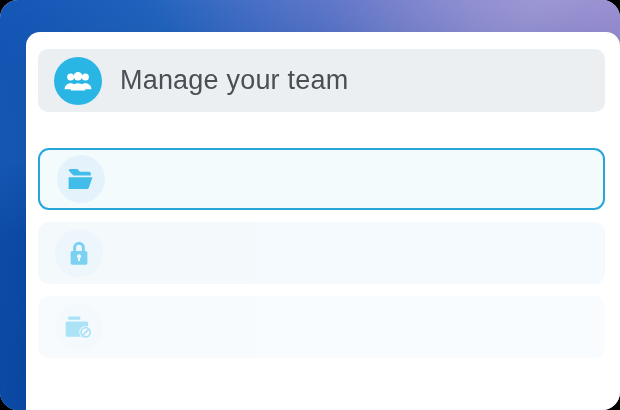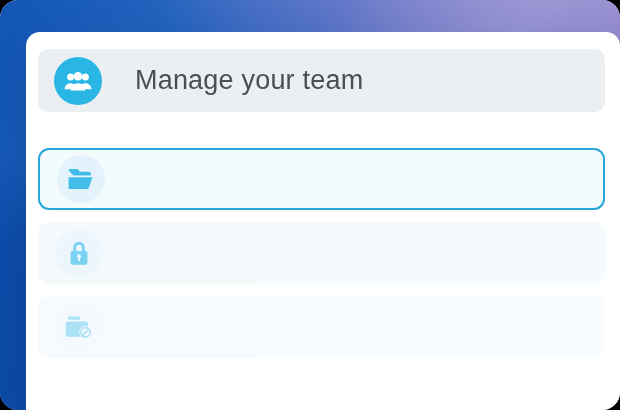--- a/index.html
+++ b/index.html
@@ -85,21 +85,21 @@
     width: 48px;
     height: 48px;
     border-radius: 50%;
     background: #29b6e4;
     display: flex;
     align-items: center;
     justify-content: center;
     flex: none;
   }
   .header-title {
-    margin-left: 33px;
+    margin-left: 18px;
     font-size: 27px;
     font-weight: 300;
     color: #4a4f55;
     letter-spacing: 0.2px;
     white-space: nowrap;
   }
 
   
   .rows {
     position: absolute;

